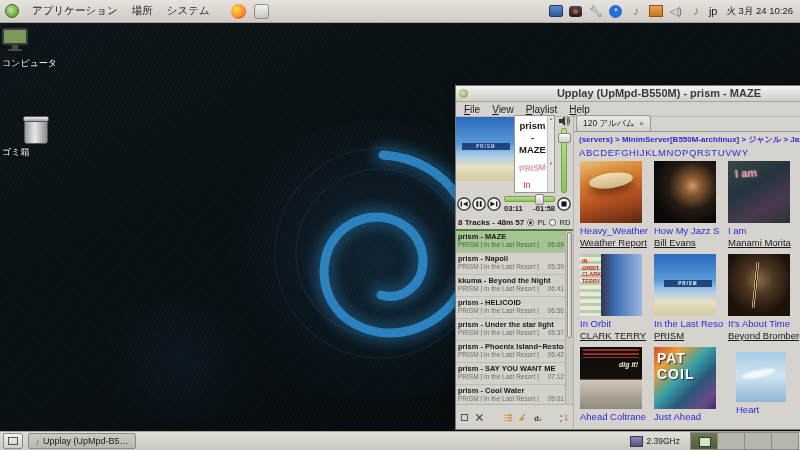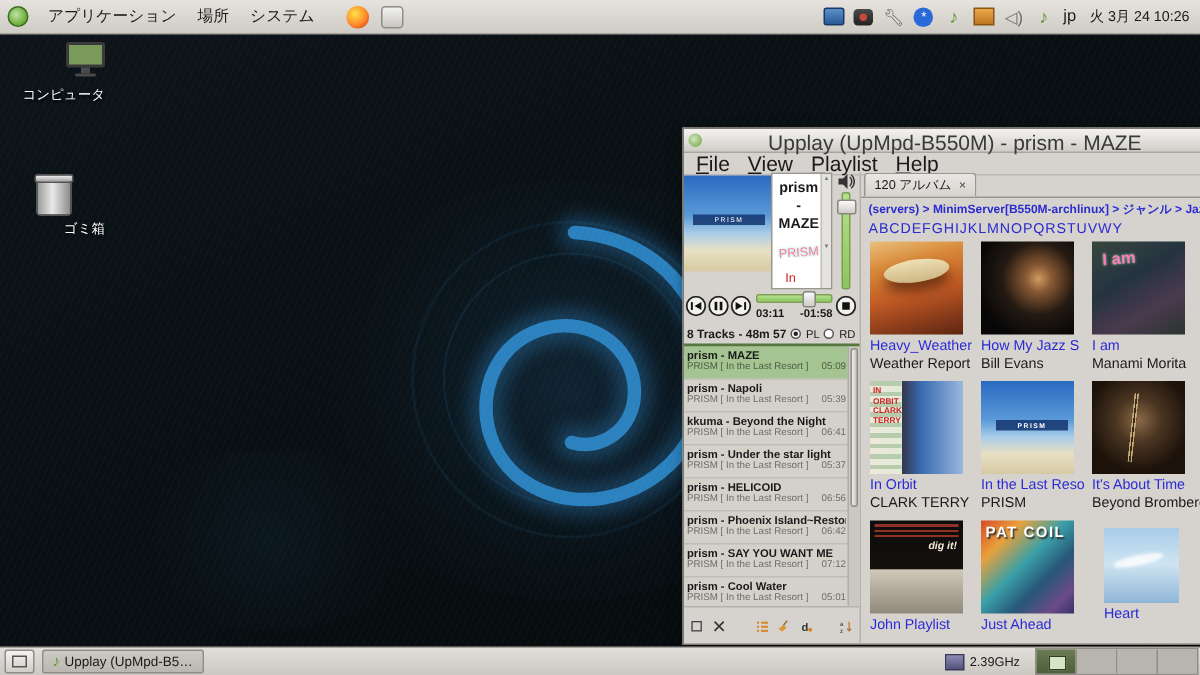--- a/index.html
+++ b/index.html
@@ -33,44 +33,44 @@
   .ic-media{background:linear-gradient(#4a4a4a,#222);border-radius:3px;width:13px;height:11px;position:relative;}
   .ic-media::after{content:"";position:absolute;left:4px;top:3px;width:5px;height:5px;border-radius:50%;background:#c84a3a;}
   .ic-tools{color:#6a6a6a;font-size:11px;}
   .ic-bt{width:13px;height:13px;border-radius:50%;background:#2a6ad8;color:#fff;font-size:9px;
      display:flex;align-items:center;justify-content:center;}
   .ic-note{color:#5a9a2a;font-size:12px;font-weight:bold;}
   .ic-pkg{width:12px;height:10px;background:linear-gradient(#e8a84a,#c07820);border:1px solid #8a5510;}
   .kb-ind{font-weight:normal;font-size:11px;}
   #clock{font-size:9.5px;padding:0 3px;white-space:nowrap;}
   
-  .dicon{position:absolute;width:72px;text-align:right;color:#fff;font-size:9px;}
+  .dicon{position:absolute;width:72px;text-align:left;color:#fff;font-size:9px;}
   .dicon .lbl{display:inline-block;padding:0 2px;text-shadow:1px 1px 2px #000;}
   .dicon .lbl.sel{background:#cac7c1;color:#111;text-shadow:none;border:1px dotted #555;}
   .ic-computer{width:30px;height:26px;margin:0 auto 2px;}
   .ic-home{width:30px;height:24px;margin:0 auto 2px;background:linear-gradient(#8a9a5a,#6a7a40);
      border-radius:2px 6px 2px 2px;border:1px solid #4a5a28;box-sizing:border-box;position:relative;}
   .ic-home::after{content:"⌂";color:#dde8c0;font-size:13px;position:absolute;left:8px;top:2px;}
   .ic-trash{width:24px;height:26px;margin:0 auto 2px;
      background:linear-gradient(90deg,#9a9a9a,#e8e8e8 45%,#8a8a8a);
      border-radius:4px 4px 3px 3px;border:1px solid #555;box-sizing:border-box;position:relative;}
   .ic-trash::before{content:"";position:absolute;left:-2px;top:-3px;right:-2px;height:4px;
      background:linear-gradient(#f0f0f0,#a0a0a0);border:1px solid #555;border-radius:2px;}
   
   #upplay{position:absolute;left:455px;top:85px;width:362px;height:345px;
      background:#d6d3ce;border:1px solid #7e7b75;box-sizing:border-box;
      box-shadow:3px 4px 10px rgba(0,0,0,.55);font-size:10px;color:#1a1a1a;}
   #titlebar{height:15px;background:linear-gradient(#f4f3f1,#d0cdc7);border-bottom:1px solid #a8a5a0;
      position:relative;}
   #titlebar .wicon{position:absolute;left:3px;top:3px;width:9px;height:9px;border-radius:50%;
      background:radial-gradient(circle at 40% 40%,#cfe8b8,#6aa040);}
-  #titlebar .wtitle{position:absolute;right:55px;top:1px;font-size:14px;font-weight:normal;color:#3a3a3a;white-space:nowrap;margin-left:48px;}
+  #titlebar .wtitle{position:absolute;right:55px;top:1px;font-size:11px;font-weight:bold;color:#3a3a3a;white-space:nowrap;margin-left:48px;}
   #menubar{height:14px;display:flex;gap:2px;align-items:center;padding-left:3px;
      border-bottom:1px solid #bdbab4;}
-  .mitem{display:inline-block;padding:0 5px;font-size:14px;}
+  .mitem{display:inline-block;padding:0 5px;font-size:10px;}
   .mitem::first-letter{text-decoration:underline;}
   #wbody{position:absolute;left:0;top:29px;right:0;bottom:0;display:flex;}
   
   #lpane{width:117px;flex:none;display:flex;flex-direction:column;border-right:1px solid #b5b2ac;}
   #lp-top{height:78px;display:flex;flex:none;}
   #albumart{width:58px;height:64px;margin-top:2px;flex:none;position:relative;overflow:hidden;
      background:linear-gradient(180deg,#2a6ac0 0%,#5a9ad8 42%,#a8cce8 60%,#e8e0c4 78%,#d6caa2 100%);}
   #albumart .band{position:absolute;left:6px;top:26px;right:4px;height:7px;background:rgba(18,52,110,.85);
      color:#fff;font-size:4.5px;line-height:7px;text-align:center;letter-spacing:1px;}
   #trackinfo{flex:1;background:#fff;border:1px solid #9a978f;margin:0;position:relative;
@@ -114,21 +114,21 @@
      border-radius:3px 3px 0 0;font-size:8.5px;display:flex;align-items:center;gap:5px;padding:0 6px;white-space:nowrap;}
   #tab .x{font-size:8px;color:#444;}
   #crumb{height:13px;flex:none;font-size:8px;font-weight:bold;color:#2b2bd0;padding:2px 0 0 5px;
      white-space:nowrap;overflow:hidden;}
   #alpha{height:13px;flex:none;font-size:9.5px;color:#2b2bd0;padding-left:5px;letter-spacing:.6px;white-space:nowrap;}
   #grid{flex:1;display:grid;grid-template-columns:repeat(3,72px);grid-auto-rows:93px;column-gap:2px;
      padding:1px 0 0 6px;overflow:hidden;}
   .album{position:relative;}
   .cover{width:62px;height:62px;position:relative;overflow:hidden;}
   .atitle{font-size:9.5px;color:#2a2ad8;margin-top:2px;white-space:nowrap;overflow:hidden;}
-  .aartist{font-size:9.5px;color:#1a1a1a;margin-top:1px;white-space:nowrap;overflow:hidden;}
+  .aartist{font-size:9.5px;color:#1a1a1a;margin-top:1px;white-space:nowrap;overflow:hidden;text-decoration:underline;}
   .ctext{position:absolute;font-weight:bold;}
   .c0{background:linear-gradient(165deg,#e8c07a 0%,#d98a3a 25%,#c05a24 55%,#7e3518 85%,#5c2610 100%);}
   .c0::after{content:"";position:absolute;left:9px;top:12px;width:44px;height:15px;border-radius:50%;
      background:linear-gradient(#efe0b4,#cdb684);transform:rotate(-8deg);box-shadow:0 6px 8px rgba(60,20,5,.6);}
   .c1{background:radial-gradient(circle at 62% 40%,#d09a62 0%,#8a5a34 16%,#241a12 45%,#070707 78%);}
   .c2{background:linear-gradient(150deg,#37473d 0%,#253341 40%,#4a3a4e 70%,#2a3530 100%);}
   .t2{left:7px;top:6px;color:#ff79b8;font-size:11px;transform:rotate(-4deg);
       text-shadow:0 0 2px #7adf9a;}
   .c3{background:linear-gradient(90deg,#eee9da 0%,#e2ead8 34%,#34364a 34%,#3a6ab0 55%,#7b9fd0 86%,#9db8dd 100%);}
   .c3::before{content:"";position:absolute;left:0;top:0;width:21px;height:100%;
@@ -138,21 +138,21 @@
   .t4{left:10px;top:26px;right:4px;background:rgba(18,52,110,.85);color:#fff;font-size:4.5px;
       text-align:center;line-height:7px;letter-spacing:1px;}
   .c5{background:radial-gradient(circle at 50% 42%,#8a6a48 0%,#4a3522 32%,#1c120a 72%);}
   .c5::after{content:"";position:absolute;left:26px;top:8px;width:3px;height:46px;
       background:repeating-linear-gradient(90deg,#c8a97a 0 1px,#3a2a18 1px 2px);transform:rotate(6deg);}
   .c6{background:linear-gradient(180deg,#0d0d0d 0%,#14100c 52%,#d0c8b8 53%,#8f897c 100%);}
   .t6{right:4px;top:14px;color:#f2ead4;font-size:7px;font-style:italic;}
   .c6::before{content:"";position:absolute;left:3px;top:2px;width:56px;height:9px;
       background:repeating-linear-gradient(180deg,#b03a2a 0 2px,transparent 2px 4px);opacity:.8;}
   .c7{background:linear-gradient(135deg,#d84a2a 0%,#e8a03a 22%,#3aa0a8 46%,#285878 66%,#6a4a88 86%,#38306a 100%);}
-  .t7{left:3px;top:3px;color:#fff;font-size:10px;letter-spacing:1px;text-shadow:1px 1px 1px #333;}
+  .t7{left:3px;top:3px;color:#fff;font-size:14px;letter-spacing:1px;text-shadow:1px 1px 1px #333;}
   .c8{background:linear-gradient(180deg,#a8cce8 0%,#cfe4f2 48%,#8fb6d6 100%);width:50px;height:50px;margin:5px 0 0 8px;}
   .c8::after{content:"";position:absolute;left:6px;top:18px;width:34px;height:7px;border-radius:50%;
       background:rgba(255,255,255,.8);transform:rotate(-12deg);filter:blur(1px);}
   
   #taskbar{position:absolute;left:0;bottom:0;width:800px;height:18px;
      background:linear-gradient(#e2dfda,#cbc8c2);border-top:1px solid #a5a29b;
      display:flex;align-items:center;font-size:9px;color:#1a1a1a;}
   #showdesk{width:18px;height:14px;margin:0 3px;border:1px solid #908d87;border-radius:2px;
      background:linear-gradient(#f4f3f1,#d0cdc7);position:relative;}
   #showdesk::after{content:"";position:absolute;left:4px;top:3px;width:8px;height:6px;border:1px solid #555;}
@@ -321,31 +321,31 @@
               </div>
           </div>
           <div class="pl-row">
             <div class="l1">kkuma - Beyond the Night</div>
             <div class="l2">
                 <span>PRISM  [ In the Last Resort ]</span>
                 <span>06:41</span>
               </div>
           </div>
           <div class="pl-row">
+            <div class="l1">prism - HELICOID</div>
+            <div class="l2">
+                <span>PRISM  [ In the Last Resort ]</span>
+                <span>06:56</span>
+              </div>
+          </div>
+          <div class="pl-row">
             <div class="l1">prism - Under the star light</div>
             <div class="l2">
                 <span>PRISM  [ In the Last Resort ]</span>
                 <span>05:37</span>
-              </div>
-          </div>
-          <div class="pl-row">
-            <div class="l1">prism - HELICOID</div>
-            <div class="l2">
-                <span>PRISM  [ In the Last Resort ]</span>
-                <span>06:56</span>
               </div>
           </div>
           <div class="pl-row">
             <div class="l1">prism - Phoenix Island~Restore the w</div>
             <div class="l2">
                 <span>PRISM  [ In the Last Resort ]</span>
                 <span>06:42</span>
               </div>
           </div>
           <div class="pl-row">
@@ -446,21 +446,21 @@
             <div class="cover c5">
                 <span class="ctext t5"></span>
               </div>
             <div class="atitle">It's About Time</div>
             <div class="aartist">Beyond Bromberg</div>
           </div>
           <div class="album">
             <div class="cover c6">
                 <span class="ctext t6">dig it!</span>
               </div>
-            <div class="atitle">John Playlist</div>
+            <div class="atitle">Ahead Coltrane</div>
             <div class="aartist"></div>
           </div>
           <div class="album">
             <div class="cover c7">
                 <span class="ctext t7">PAT COIL</span>
               </div>
             <div class="atitle">Just Ahead</div>
             <div class="aartist"></div>
           </div>
           <div class="album">

